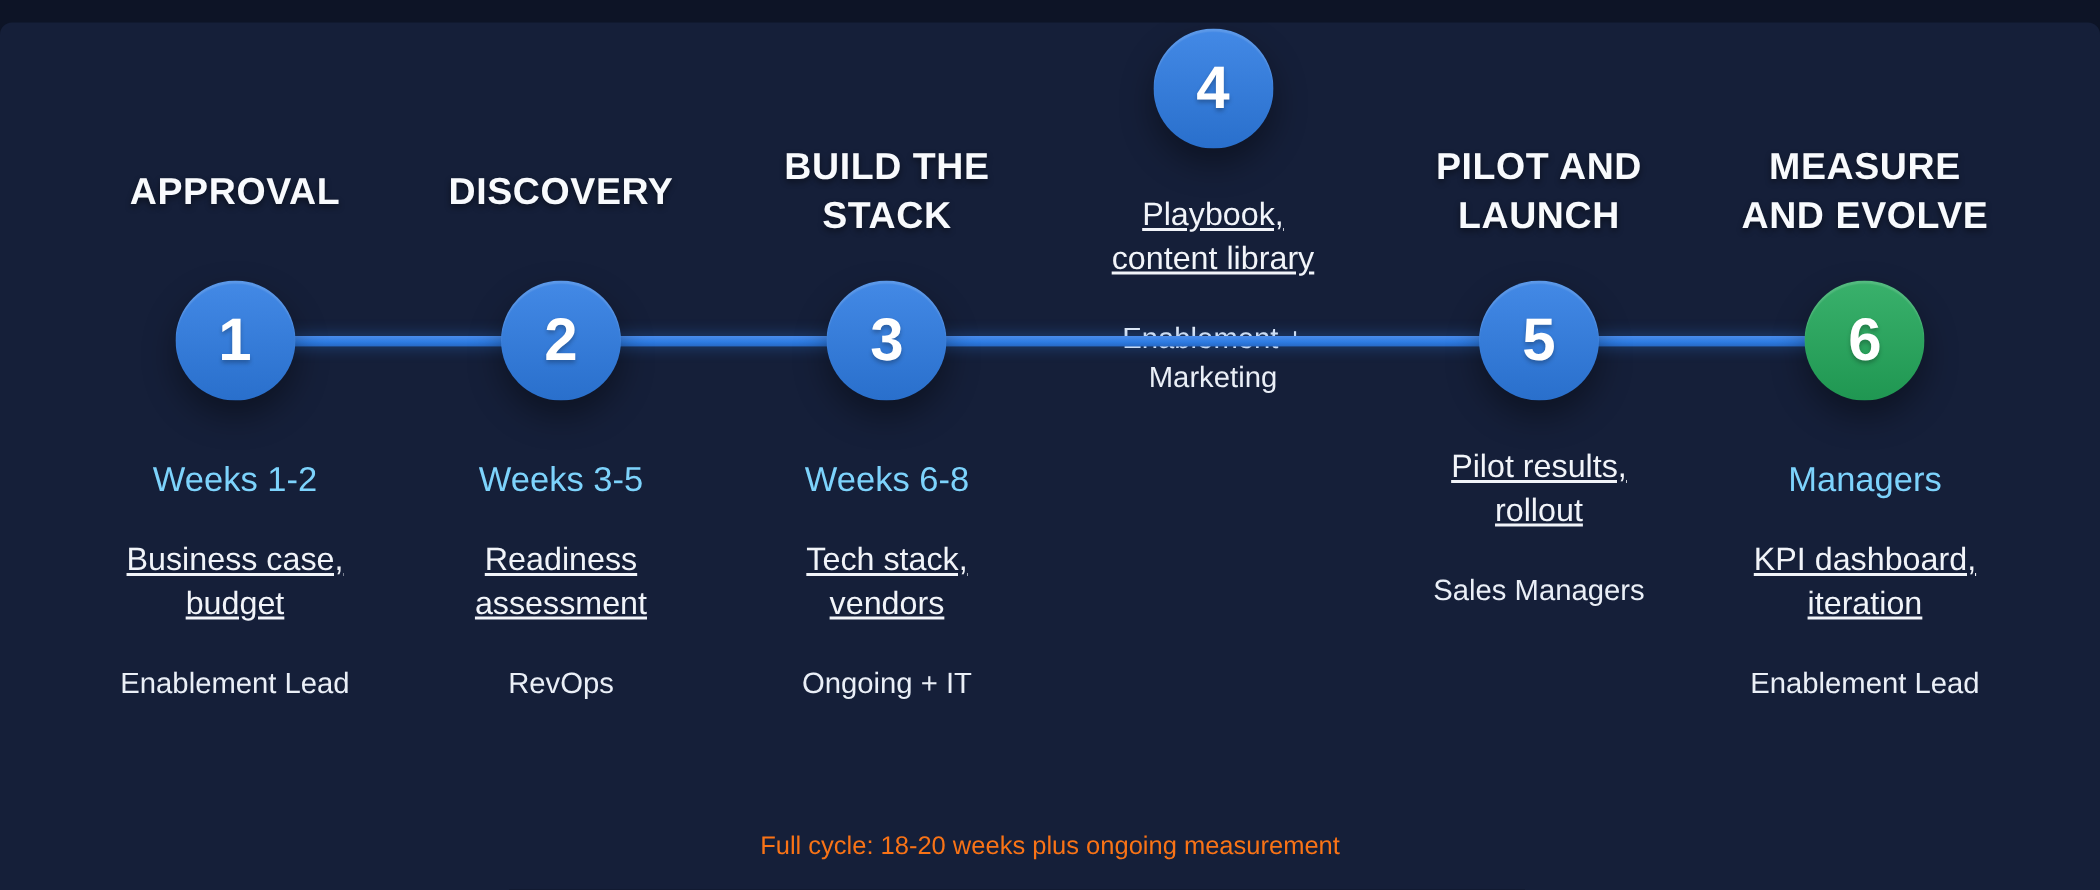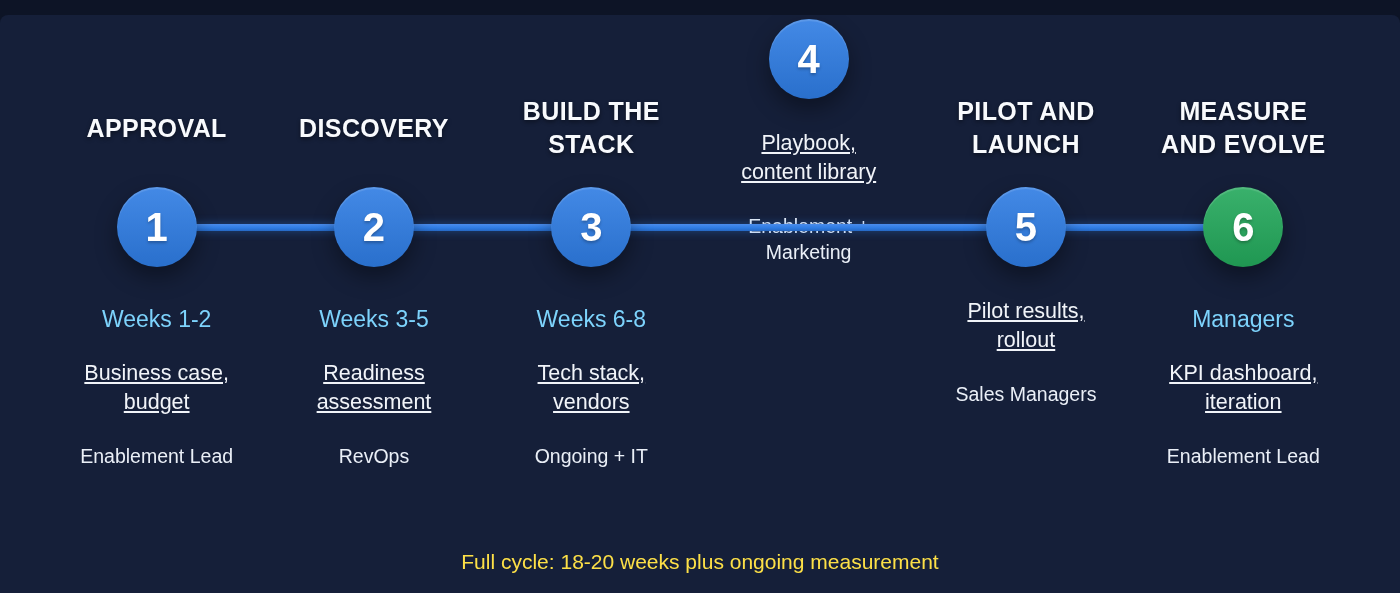--- a/index.html
+++ b/index.html
@@ -93,22 +93,22 @@
     font-size: 19.5px;
     line-height: 26px;
     color: #eaeff7;
     white-space: pre-line;
   }
   .footer {
     position: absolute;
     left: 0; right: 0;
     bottom: 34px;
     text-align: center;
-    font-size: 21px;
-    color: #fde047;
+    font-size: 17px;
+    color: #f97316;
   }
 </style>
 </head>
 <body>
 
 <div class="card">
 
   <div class="connector-line"></div>
 
   <div class="columns">

